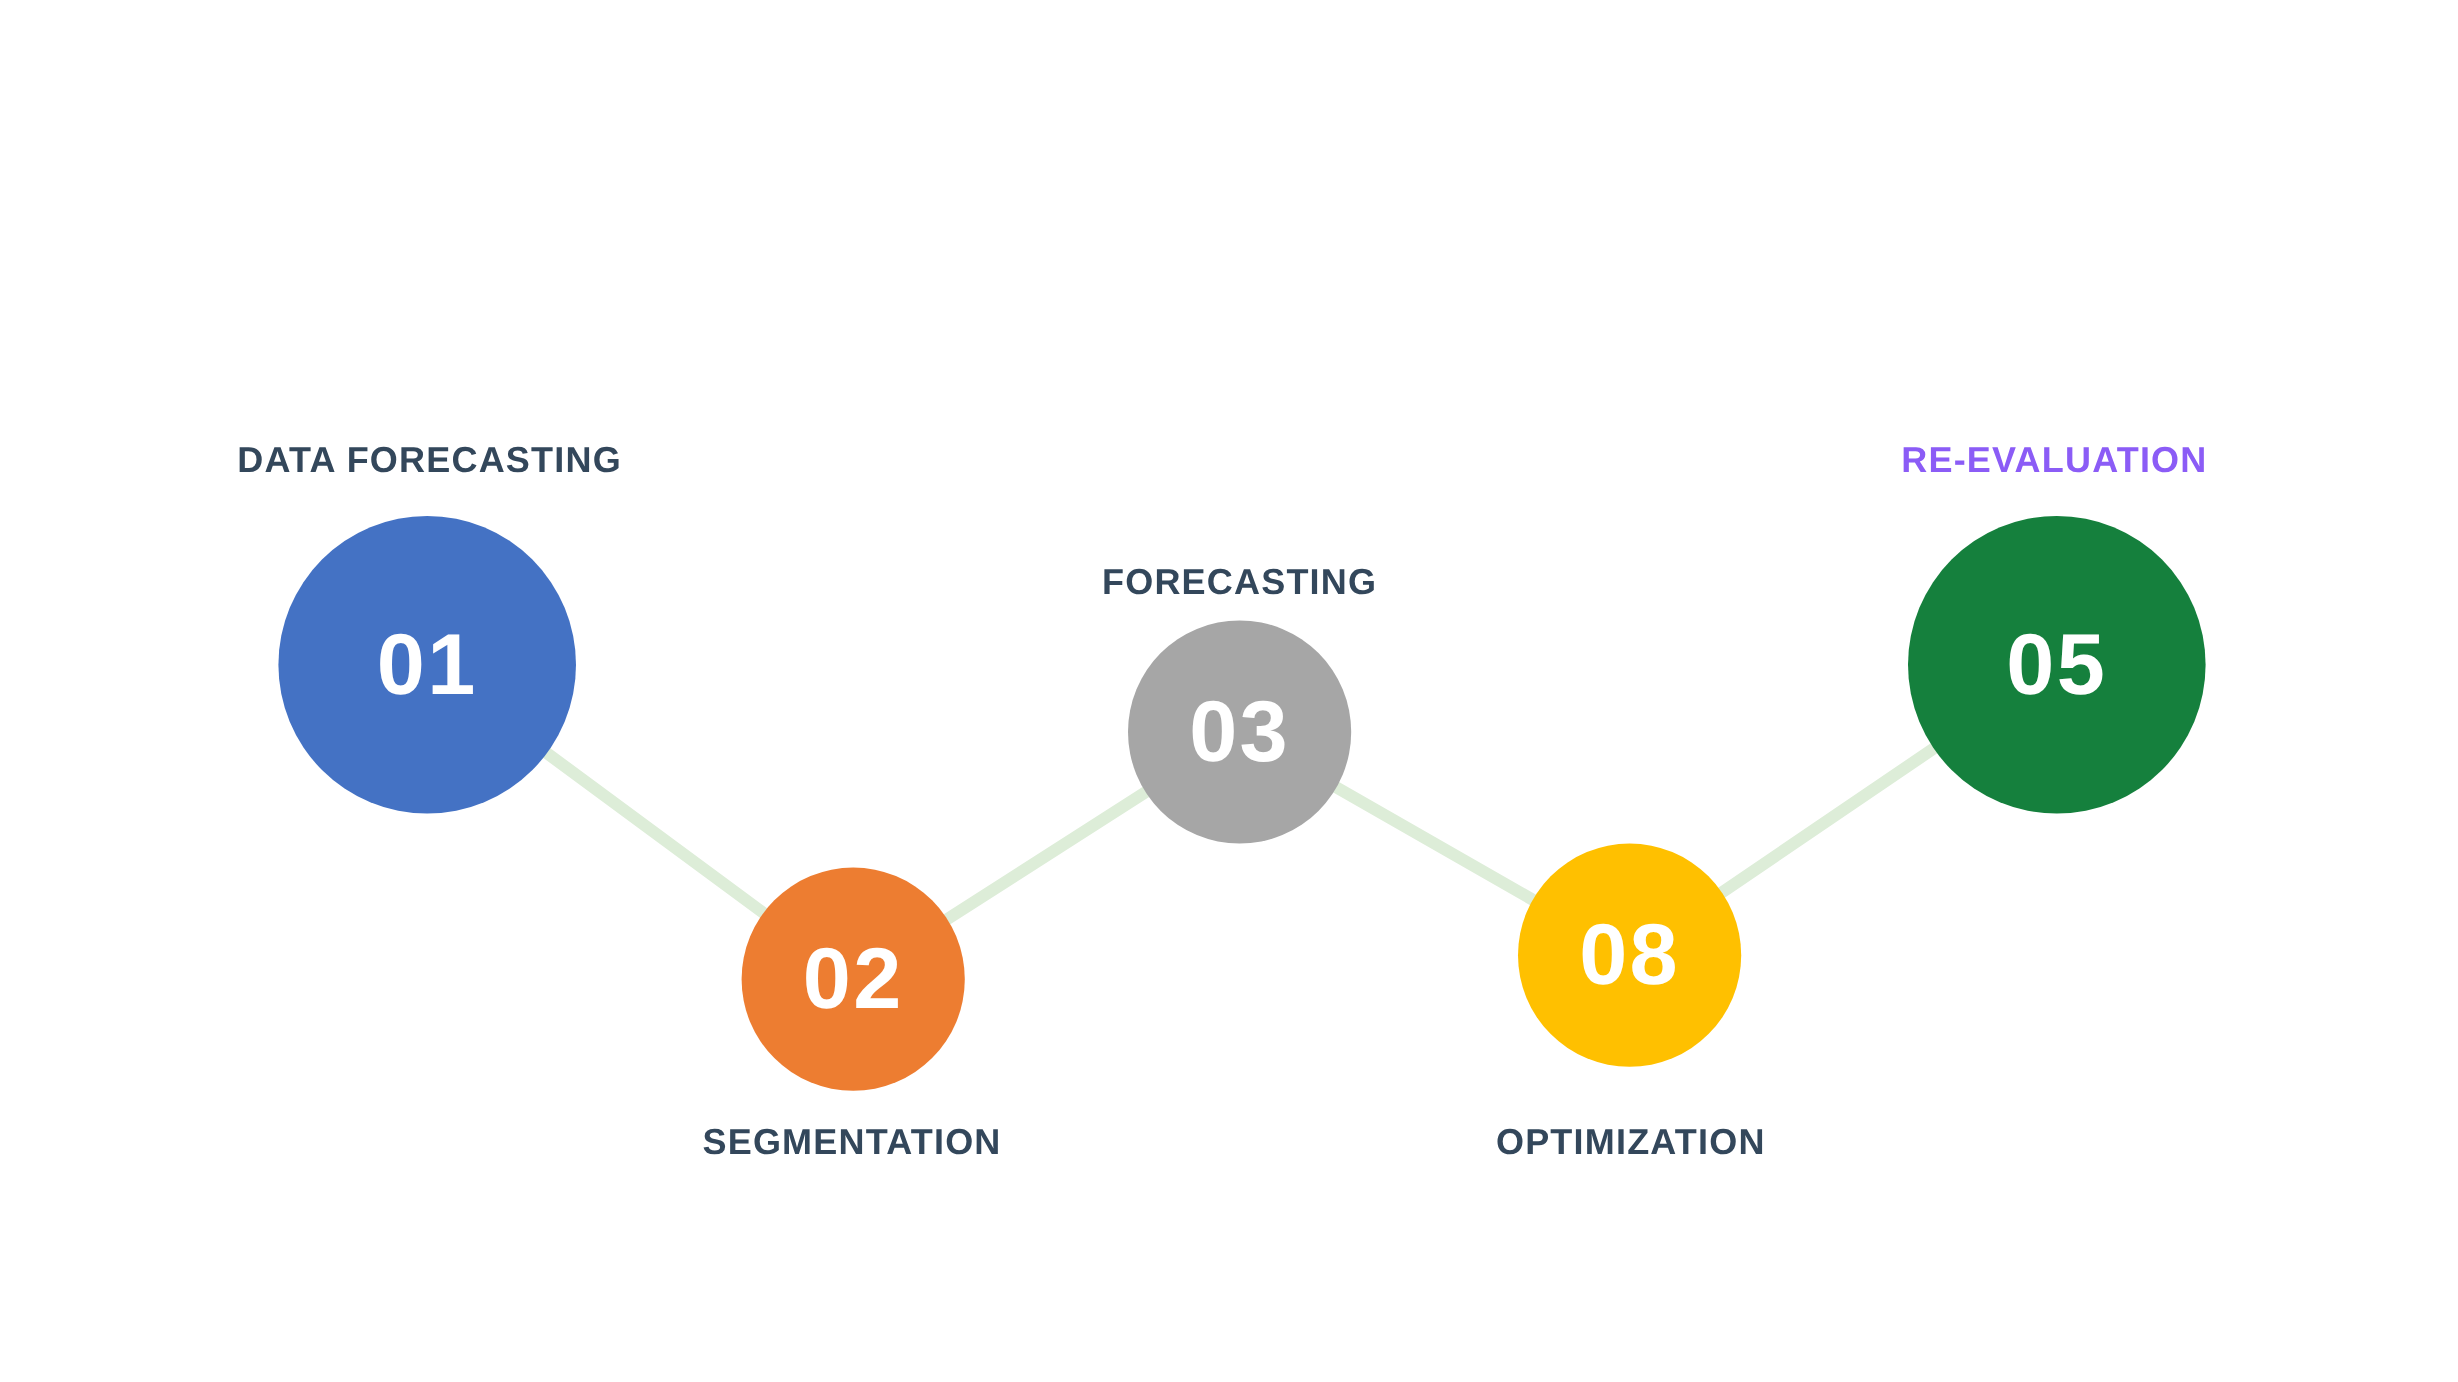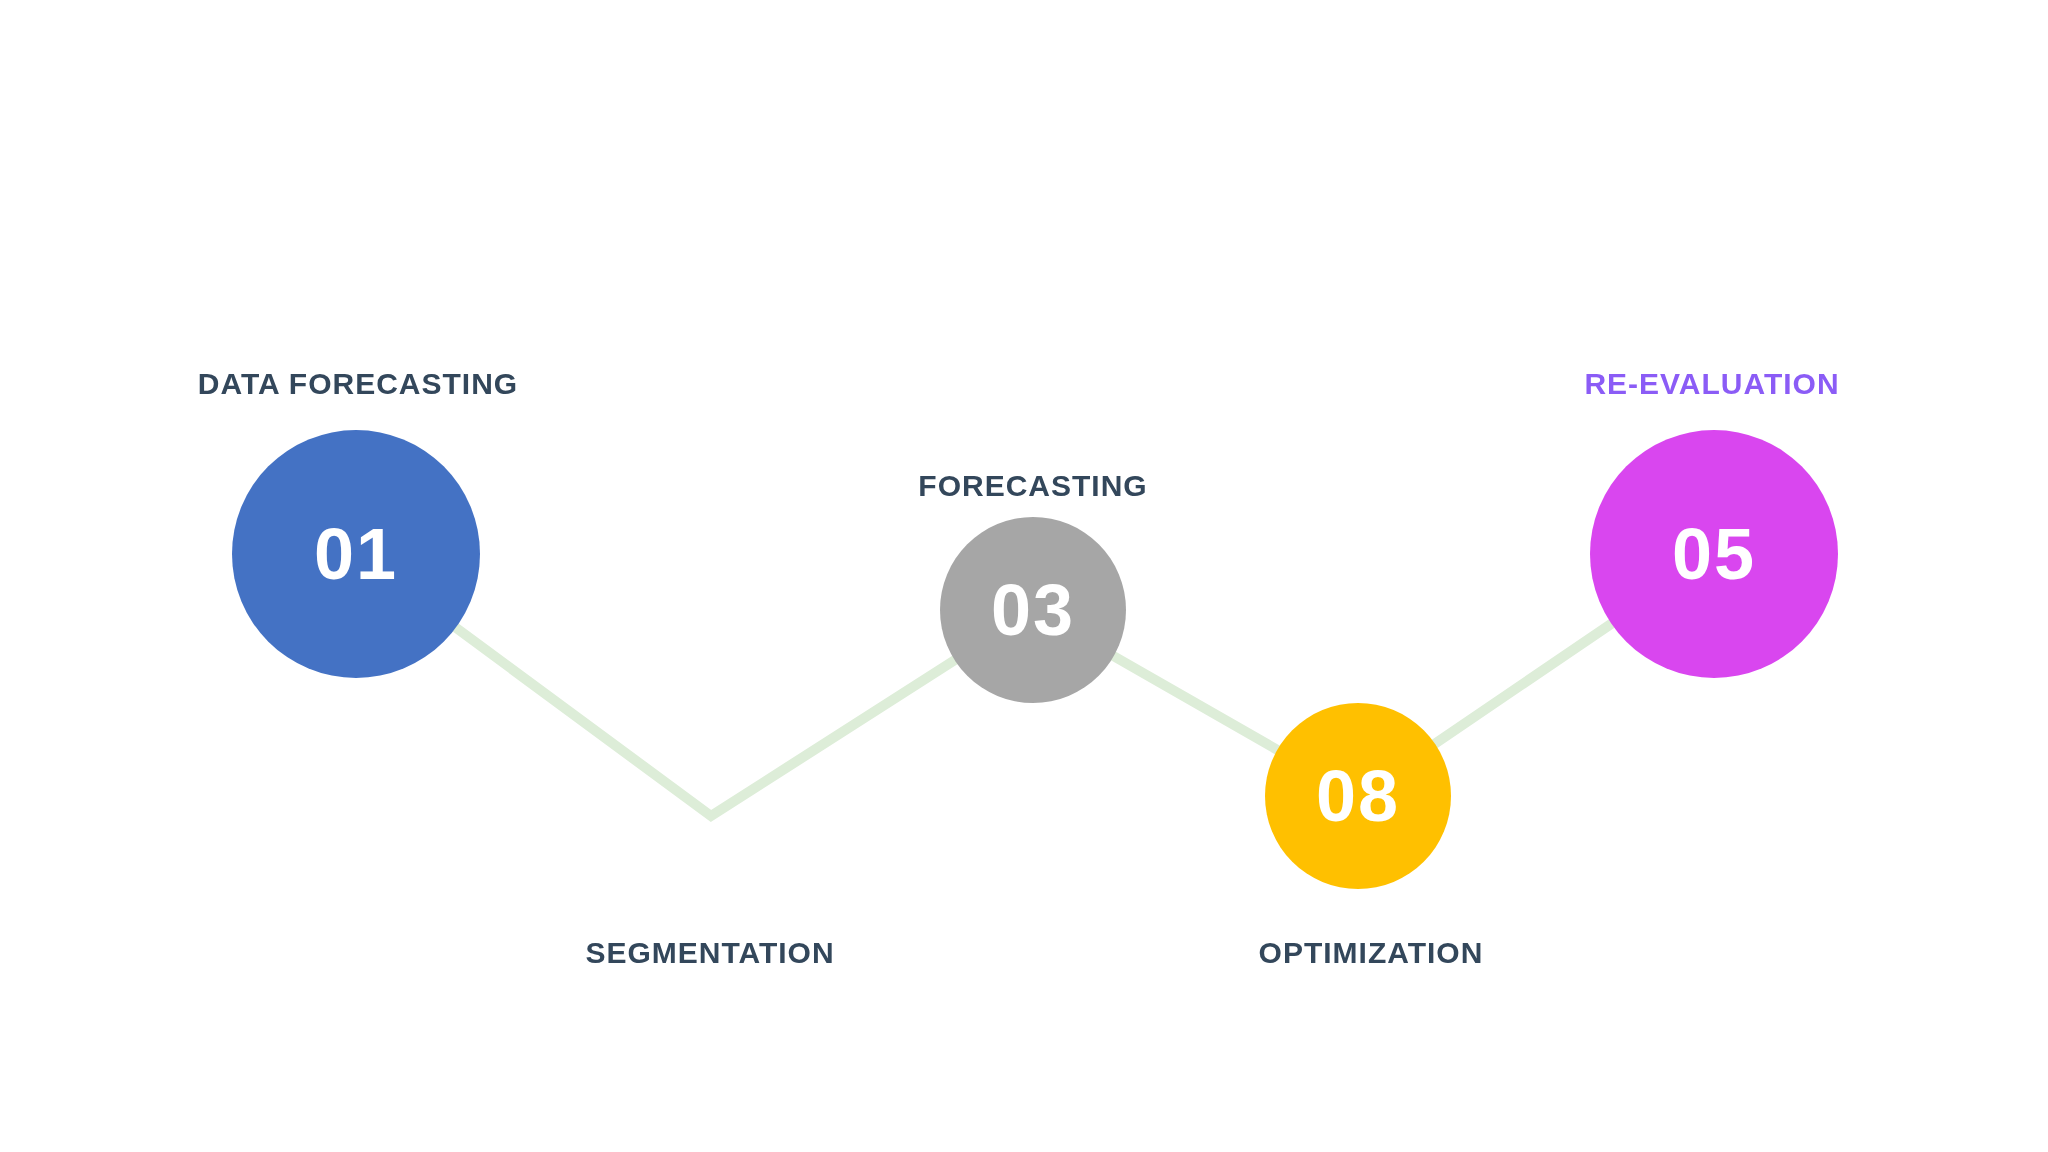--- a/index.html
+++ b/index.html
@@ -72,29 +72,32 @@
   <svg class="connector-svg" viewBox="0 0 2048 1152" xmlns="http://www.w3.org/2000/svg">
     <polyline points="356,554 711,816 1033,610 1358,796 1714,554" fill="none" stroke="#DDEDD8" stroke-width="10"></polyline>
   </svg>
 
   <div class="step-label" id="label-1" style="color: rgb(51, 71, 91);">DATA FORECASTING</div>
   <div class="step-circle large" id="circle-1" style="background: rgb(68, 114, 196); color: rgb(255, 255, 255);">
     <span>01</span>
   </div>
 
   <div class="step-label" id="label-2" style="color: rgb(51, 71, 91);">SEGMENTATION</div>
+  <div class="step-circle small" id="circle-2" style="background: rgb(237, 125, 49); color: rgb(255, 255, 255);">
+    <span>02</span>
+  </div>
 
   <div class="step-label" id="label-3" style="color: rgb(51, 71, 91);">FORECASTING</div>
   <div class="step-circle small" id="circle-3" style="background: rgb(166, 166, 166); color: rgb(255, 255, 255);">
     <span>03</span>
   </div>
 
-  <div class="step-label" id="label-4" style="color: rgb(51, 71, 91); margin-left: 12px;">OPTIMIZATION</div>
+  <div class="step-label" id="label-4" style="color: rgb(51, 71, 91);">OPTIMIZATION</div>
   <div class="step-circle small" id="circle-4" style="background: rgb(255, 192, 0); color: rgb(255, 255, 255);">
     <span>08</span>
   </div>
 
   <div class="step-label" id="label-5" style="color: #8b5cf6;">RE-EVALUATION</div>
-  <div class="step-circle large" id="circle-5" style="background: #d946ef; color: rgb(255, 255, 255);">
+  <div class="step-circle large" id="circle-5" style="background: #15803d; color: rgb(255, 255, 255);">
     <span>05</span>
   </div>
 
 </div>
 
 </body></html>

